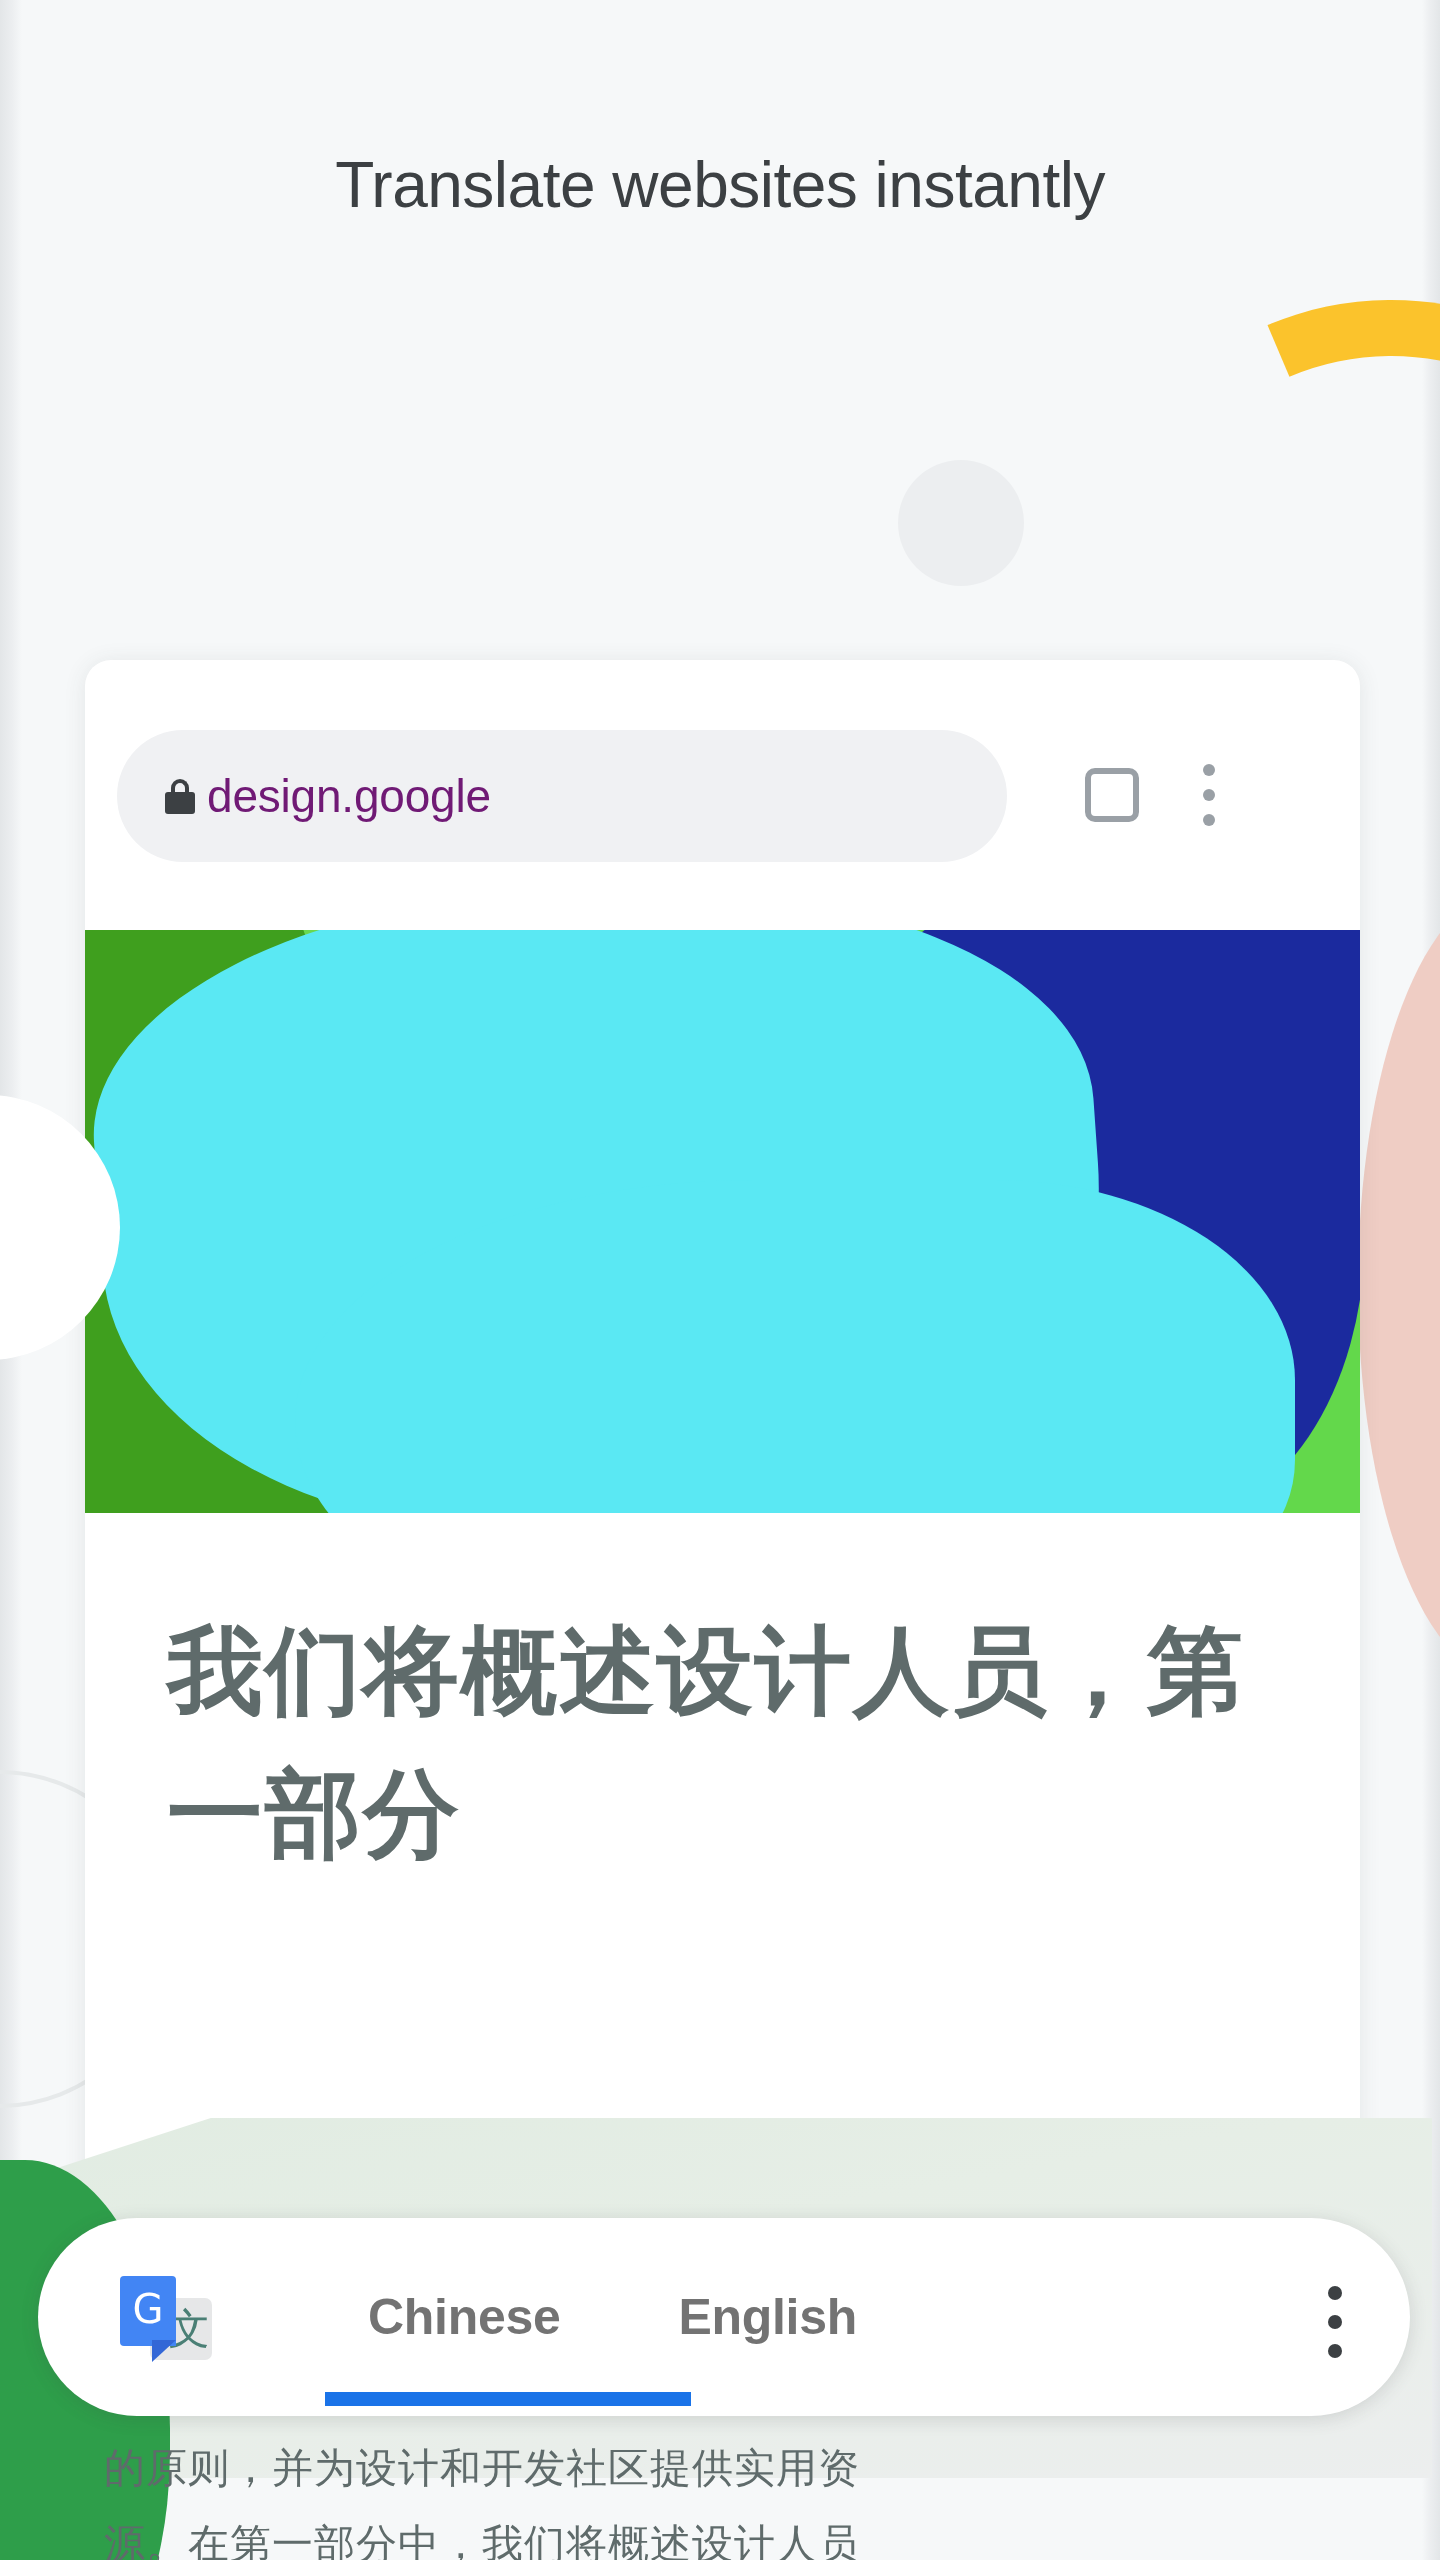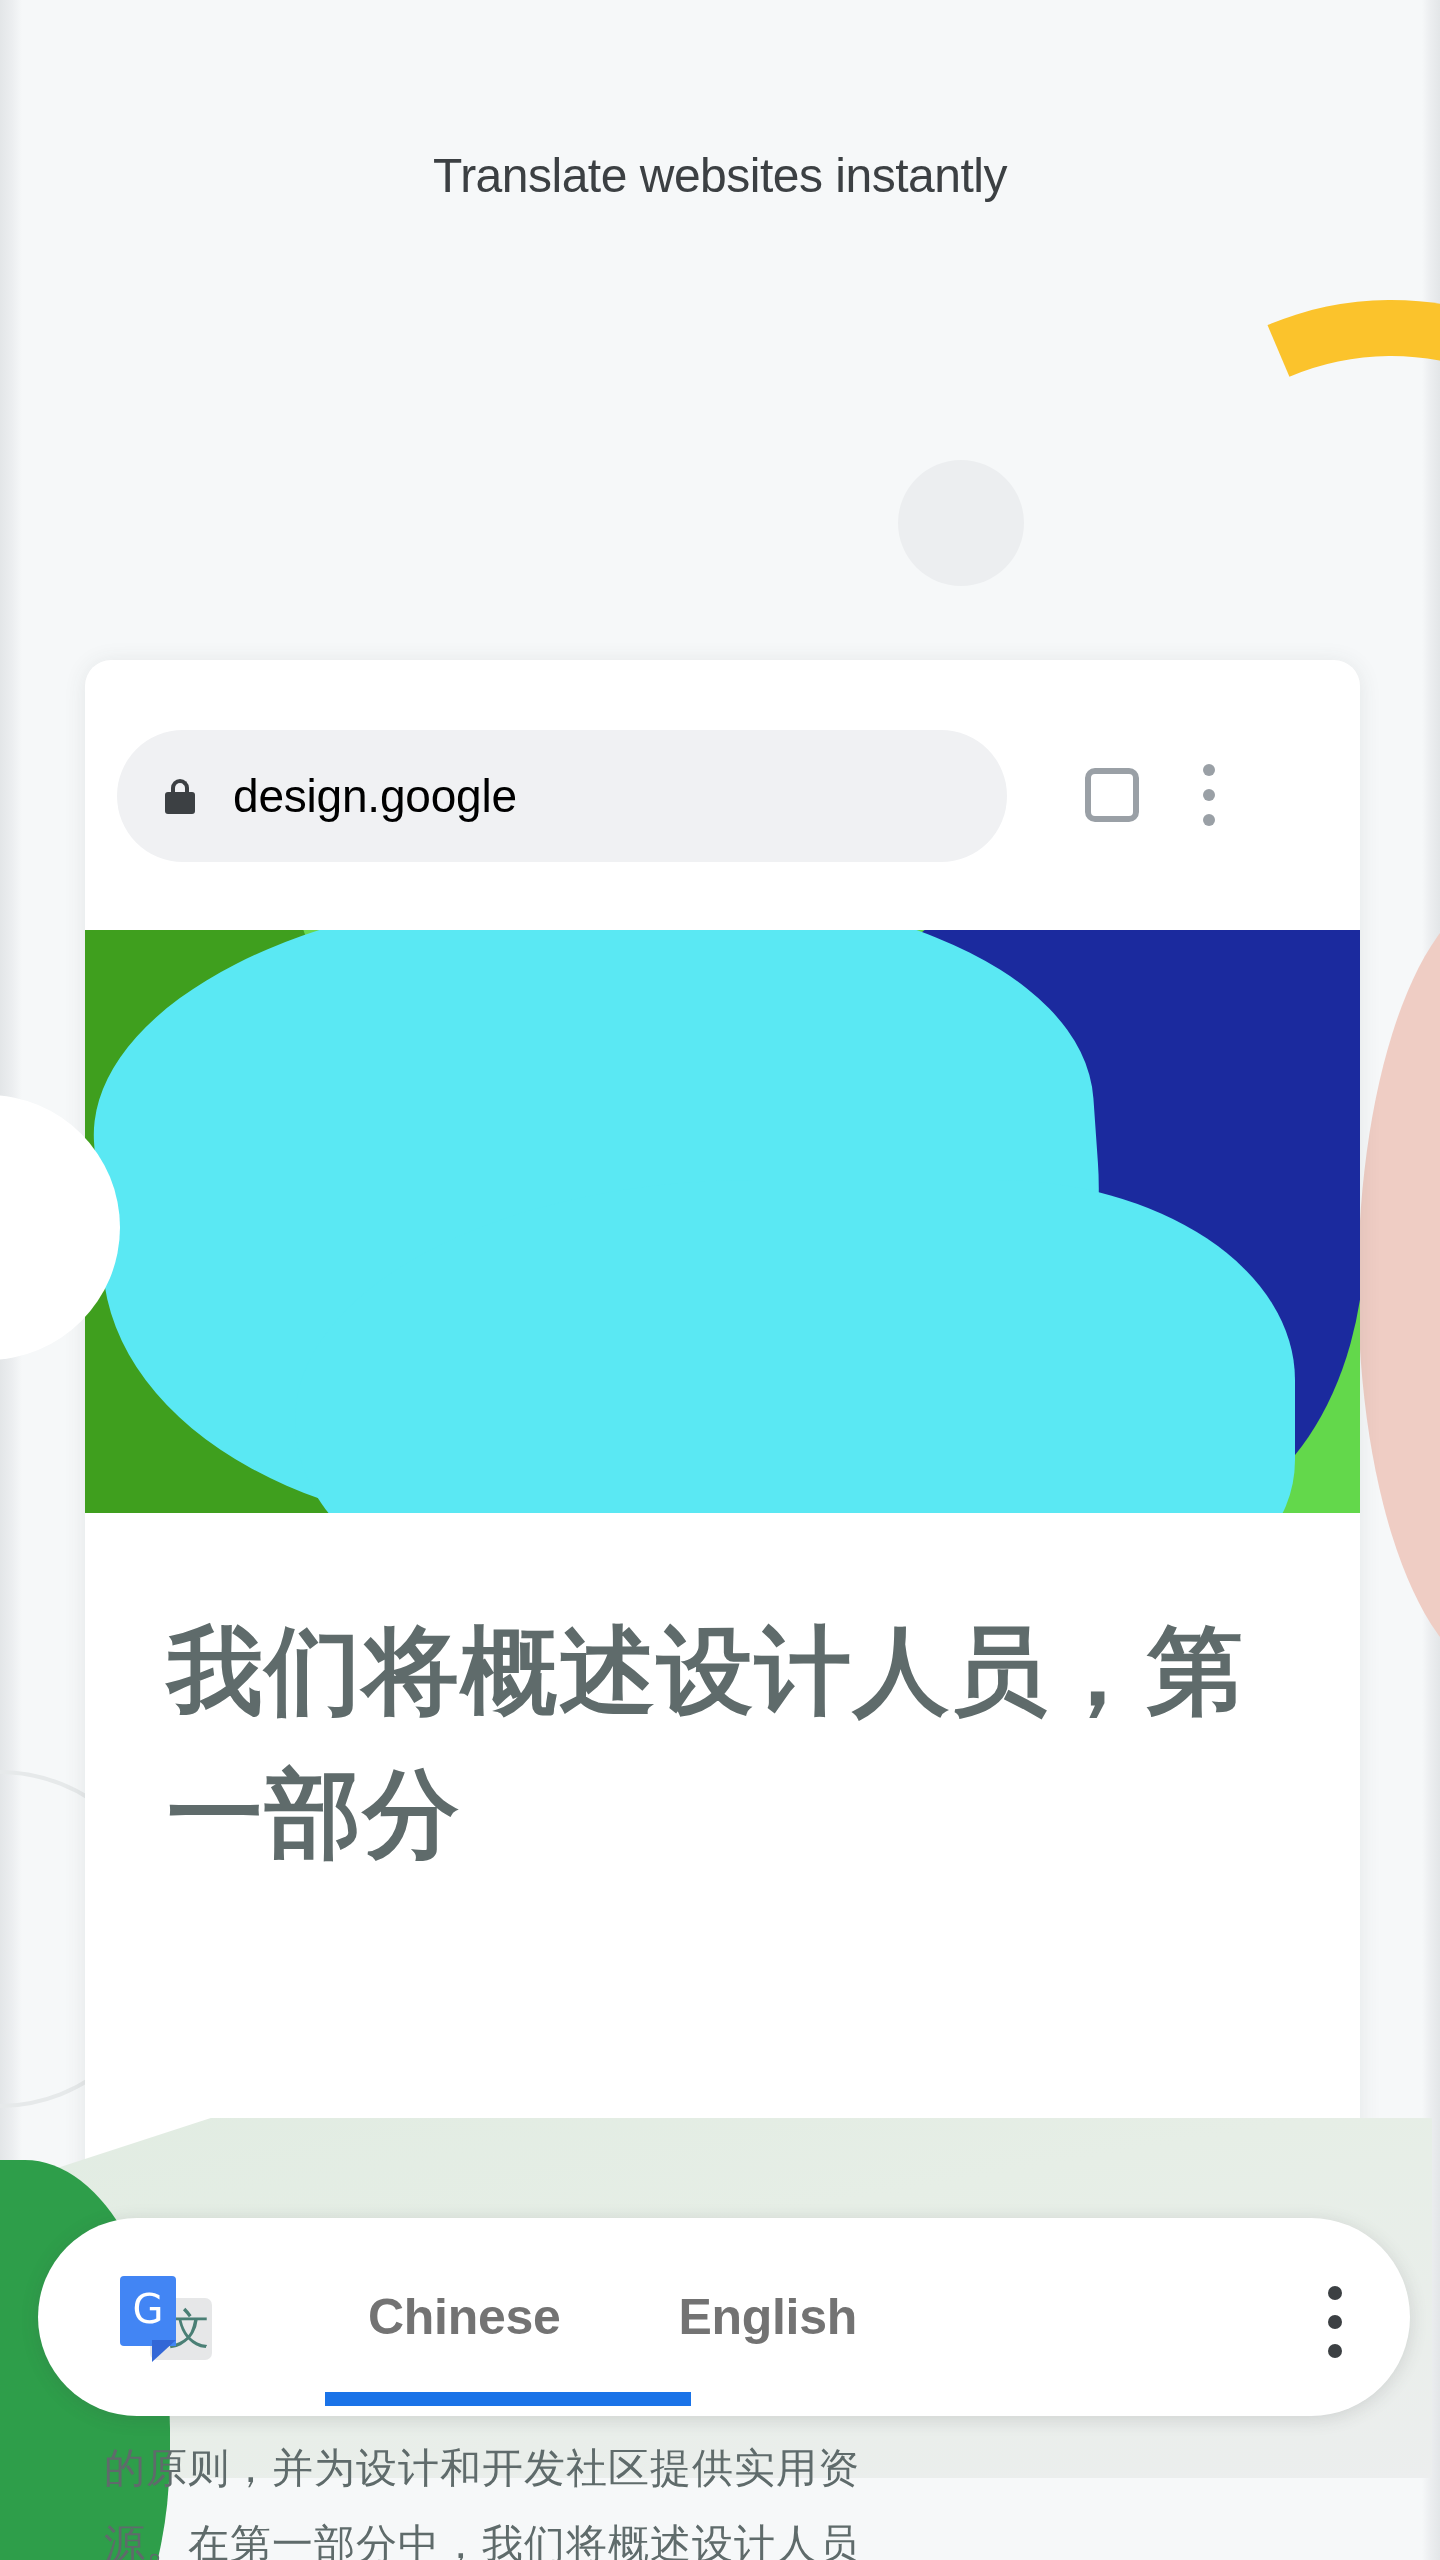--- a/index.html
+++ b/index.html
@@ -34,21 +34,21 @@
     width: 18px; height: 2560px;
     background: linear-gradient(to left, #e3e6e8 0%, #eceef0 55%, #f6f8f9 100%);
   }
 
   
   .headline {
     position: absolute;
     left: 0; right: 0;
     top: 148px;
     text-align: center;
-    font-size: 48px;
+    font-size: 64px;
     font-weight: 400;
     color: #3c4043;
     letter-spacing: -0.5px;
     white-space: nowrap;
   }
 
   
   .deco-yellow-arc {
     position: absolute;
     left: 1075px;
@@ -165,23 +165,23 @@
     box-sizing: border-box;
   }
   .lock-icon .body {
     position: absolute;
     left: 0; top: 13px;
     width: 30px; height: 22px;
     background: #3c4043;
     border-radius: 3px;
   }
   .omnibox-url {
-    margin-left: 38px;
+    margin-left: 12px;
     font-size: 46px;
-    color: #000000;
+    color: #701a75;
     letter-spacing: -0.2px;
   }
   .tab-square {
     position: absolute;
     left: 1000px;
     top: 108px;
     width: 54px;
     height: 54px;
     border: 6px solid #9aa0a6;
     border-radius: 10px;

